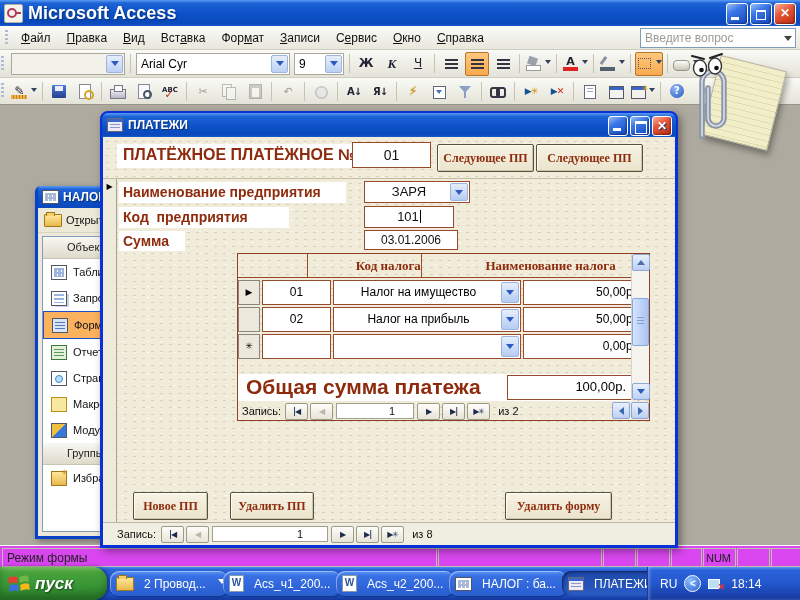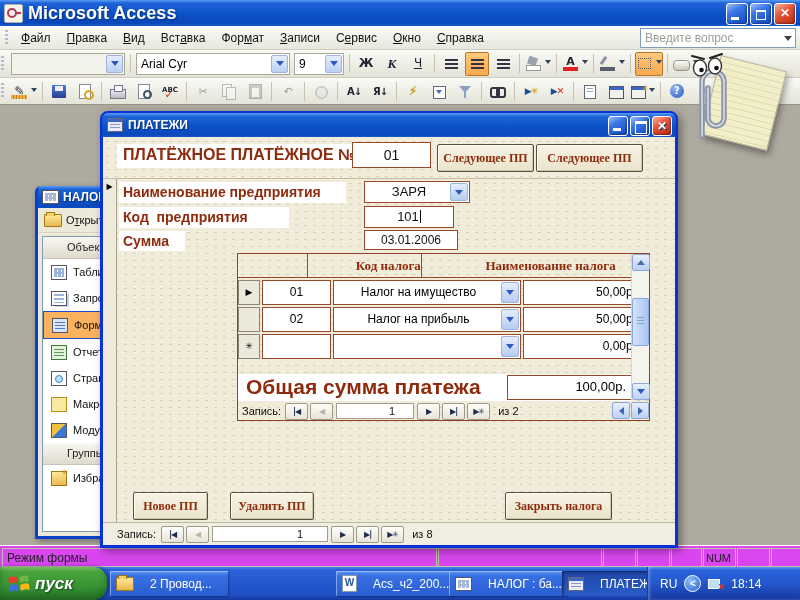--- a/index.html
+++ b/index.html
@@ -220,24 +220,24 @@
     display:flex;align-items:center;padding-left:4px;overflow:hidden;white-space:nowrap;}
 
   
   .taskbar{position:absolute;left:0;top:567px;right:0;height:33px;
     background:linear-gradient(180deg,#4A8BF2 0%,#2B62D9 8%,#2458CE 45%,#1E4FC4 85%,#15389E 100%);}
   .start{position:absolute;left:0;top:0;width:99px;height:33px;border-radius:0 14px 14px 0;
     background:linear-gradient(180deg,#7BC163 0%,#48A33C 15%,#379434 60%,#2E8030 95%);
     box-shadow:inset 0 -5px 9px rgba(0,40,0,.3),2px 0 4px rgba(0,0,30,.45);
     display:flex;align-items:center;gap:5px;padding-left:8px;color:#fff;font-weight:bold;font-style:italic;
     font-size:17px;text-shadow:1px 1px 2px rgba(0,0,0,.55);}
-  .task{position:absolute;top:4px;height:25px;border-radius:1px;color:#fff;font-size:12px;
+  .task{position:absolute;top:4px;height:25px;border-radius:9px;color:#fff;font-size:12px;
     background:linear-gradient(180deg,#5A96F8 0%,#3870E4 20%,#2E64D8 70%,#2A5ECF 100%);
     box-shadow:inset 1px 1px 0 rgba(255,255,255,.4),1px 1px 2px rgba(0,0,20,.35);
-    display:flex;align-items:center;gap:16px;padding:0 6px;white-space:nowrap;overflow:hidden;}
+    display:flex;align-items:center;gap:10px;padding:0 6px;white-space:nowrap;overflow:hidden;}
   .task.active{background:linear-gradient(180deg,#1E48A8 0%,#2352B8 55%,#2B5CC8 100%);
     box-shadow:inset 1px 1px 3px rgba(0,0,30,.6);}
   .tdd{width:0;height:0;border:4px solid transparent;border-top:5px solid #fff;margin-left:2px;flex:none;}
   .k-folder{width:16px;height:12px;background:linear-gradient(#FFE89A,#E8B84E);border:1px solid #A07818;border-radius:1px;position:relative;flex:none;}
   .k-folder::before{content:"";position:absolute;top:-3px;left:1px;width:7px;height:3px;background:#F4D06A;border:1px solid #A07818;border-bottom:none;}
   .k-word{width:13px;height:15px;background:#fff;border:1px solid #8899AA;position:relative;flex:none;font-style:normal;}
   .k-word::after{content:"W";position:absolute;left:0;top:1px;width:100%;text-align:center;font-size:10px;font-weight:bold;color:#2B579A;}
   .k-accdb{width:15px;height:12px;background:#fff;border:1px solid #556;position:relative;flex:none;}
   .k-accdb::after{content:"";position:absolute;inset:2px;
     background:repeating-linear-gradient(90deg,#A8B8D8 0 3px,transparent 3px 4px),repeating-linear-gradient(180deg,#A8B8D8 0 2px,transparent 2px 4px);}
@@ -614,21 +614,21 @@
               </span>
             <span class="sf-thumb"></span>
             <span class="xpsb dn">
                 <span class="tri"></span>
               </span>
           </div>
         </div>
 
         <span class="fbtn" style="left:30px;top:354px;width:73px;height:26px;">Новое ПП</span>
         <span class="fbtn" style="left:127px;top:354px;width:82px;height:26px;">Удалить ПП</span>
-        <span class="fbtn" style="left:402px;top:354px;width:105px;height:26px;">Закрыть налога</span>
+        <span class="fbtn" style="left:402px;top:354px;width:105px;height:26px;">Удалить форму</span>
       </div>
 
       <div class="fwnav">
         <span>Запись:</span>
         <span class="nbtn" style="margin-left:5px;">|◀</span>
         <span class="nbtn dis">◀</span>
         <span class="ncount" style="width:90px;padding-right:24px;">1</span>
         <span class="nbtn">▶</span>
         <span class="nbtn">▶|</span>
         <span class="nbtn">▶✳</span>
@@ -671,20 +671,24 @@
         <path d="M12,11 Q17,9 21,11 L21,17 Q17,15 12,17 Z" fill="#F6B717"></path>
       </svg>
       <span>пуск</span>
     </div>
 
     <div class="task" style="left:110px;width:106px;">
       <span class="k-folder"></span>
       <span>2 Провод...</span>
       <span class="tdd"></span>
     </div>
+    <div class="task" style="left:223px;width:106px;">
+      <span class="k-word"></span>
+      <span>Acs_ч1_200...</span>
+    </div>
     <div class="task" style="left:336px;width:106px;">
       <span class="k-word"></span>
       <span>Acs_ч2_200...</span>
     </div>
     <div class="task" style="left:449px;width:106px;">
       <span class="k-accdb"></span>
       <span>НАЛОГ : ба...</span>
     </div>
     <div class="task active" style="left:562px;width:95px;">
       <span class="k-accform"></span>

